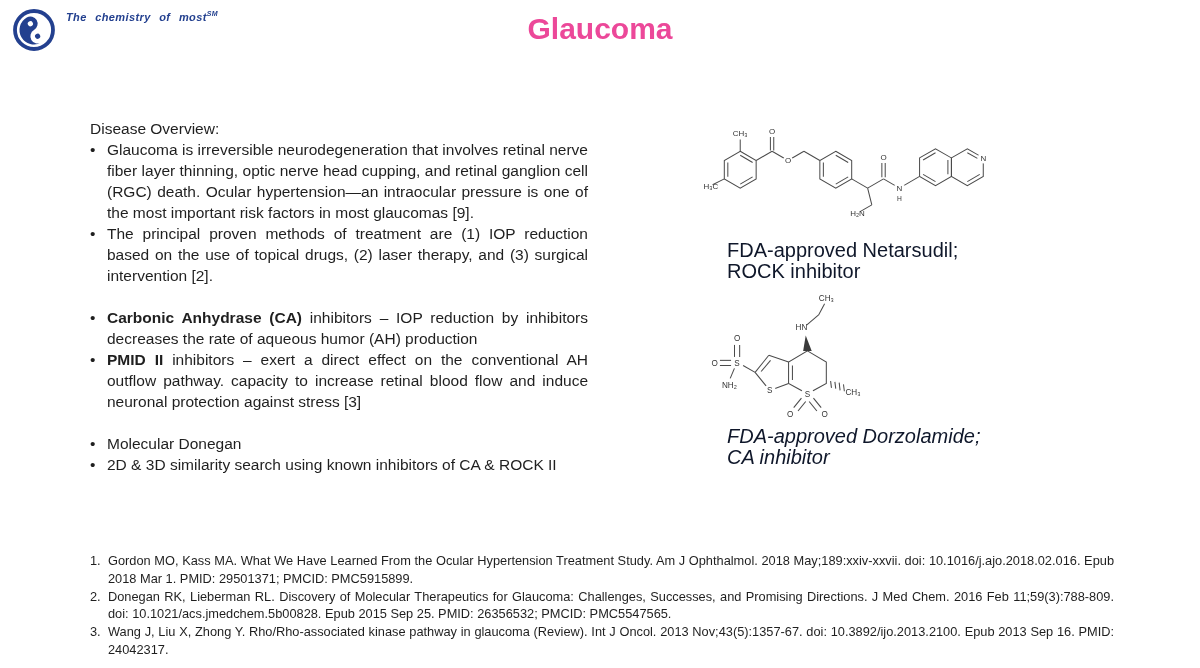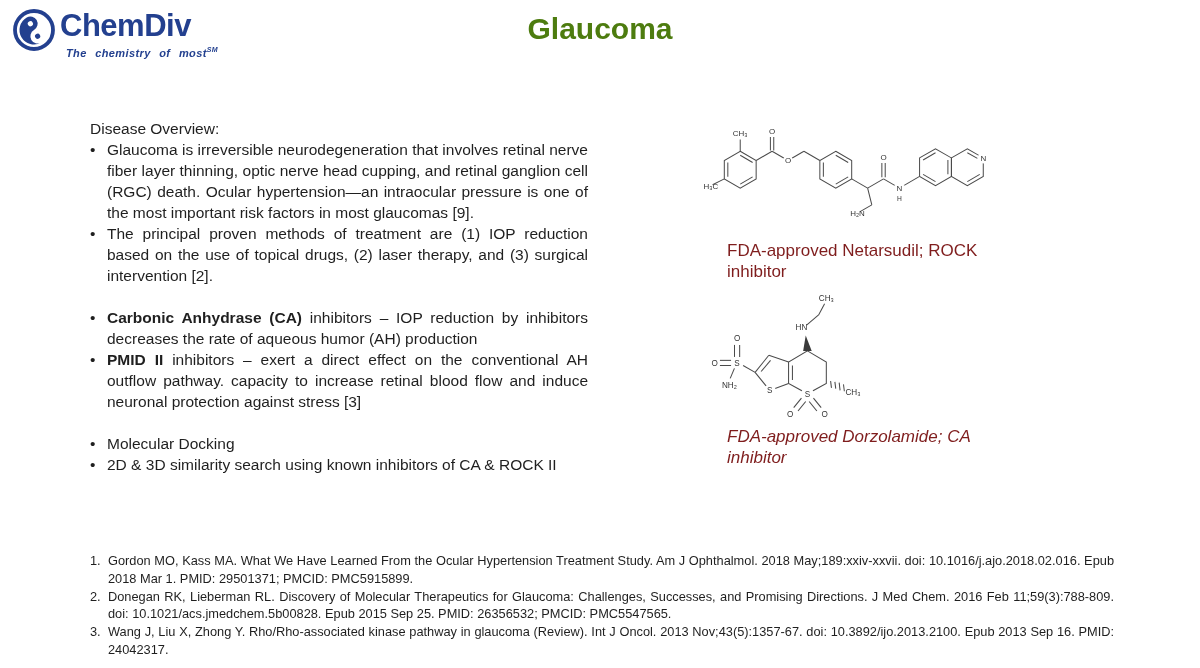--- a/index.html
+++ b/index.html
@@ -11,21 +11,21 @@
   .logo { position:absolute; left:12px; top:8px; display:flex; align-items:flex-start; }
   .logo-icon { width:44px; height:44px; flex:0 0 auto; }
   .logo-textwrap { margin-left:4px; }
   .brand { font-size:31px; font-weight:800; color:#23408f; letter-spacing:-0.5px; line-height:36px; }
   .tagline { font-size:11px; font-style:italic; font-weight:700; color:#23408f;
     letter-spacing:0.4px; word-spacing:5px; padding-left:6px; line-height:11px; }
   .tagline sup { font-size:7px; }
 
   
   .page-title { position:absolute; left:0; right:0; top:12px; text-align:center;
-    font-size:30px; font-weight:700; color:#4d7c0f; }
+    font-size:30px; font-weight:700; color:#ec4899; }
 
   
   .left-col { position:absolute; left:90px; top:94px; width:498px; font-size:15.5px; line-height:21px; }
   .sec-heading { font-weight:400;margin-top:24px; }
   ul.bullets { list-style:none; }
   li.bullet { display:flex; }
   .marker { flex:0 0 17px; }
   .btext { flex:1; text-align:justify; }
   .btext-left { flex:1; text-align:left; }
   .gap { height:21px; }
@@ -35,21 +35,21 @@
   .right-col { position:absolute; left:700px; top:116px; width:305px; }
   .mol { display:block; }
   .mol-1 { width:295px; height:109px; }
   .mol-2 { width:172px; height:133px; margin-left:6px; margin-top:8px; }
   .mol line, .mol path, .mol polyline { stroke:#4a4a4a; stroke-width:1.2; fill:none; }
   .mol polygon { fill:#3a3a3a; stroke:none; }
   .mol text { fill:#333; font-size:9.5px; font-family:"Liberation Sans",sans-serif;
     text-anchor:middle; stroke:none; }
   .mol .small { font-size:8px; }
   .mol circle.mask { fill:#fff; stroke:none; }
-  .caption { font-size:17px; line-height:21px; color:#7f1d1d; width:258px; margin-left:27px; }
+  .caption { font-size:20px; line-height:21px; color:#0f172a; width:258px; margin-left:27px; }
   .caption-1 { margin-top:15px; }
   .caption-2 { margin-top:3px;font-style:italic; }
 
   
   .refs { position:absolute; left:90px; top:552px; width:1024px; font-size:12.8px; line-height:17.8px; }
   ol.ref-list { list-style:none; }
   li.ref { display:flex; }
   .ref-num { flex:0 0 18px; }
   .ref-text { flex:1; text-align:justify; }
 </style>
@@ -61,21 +61,20 @@
   <div class="logo">
     <svg class="logo-icon" viewBox="0 0 44 44">
       <circle cx="22" cy="22" r="19" fill="#ffffff" stroke="#23408f" stroke-width="3.8"></circle>
       <g transform="rotate(-30 22 22)">
         <path d="M22 7.5 a14.5 14.5 0 0 0 0 29 a7.25 7.25 0 0 1 0 -14.5 a7.25 7.25 0 0 0 0 -14.5 z" fill="#23408f"></path>
         <circle cx="22" cy="14.75" r="2.6" fill="#ffffff"></circle>
         <circle cx="22" cy="29.25" r="2.6" fill="#23408f"></circle>
       </g>
     </svg>
     <div class="logo-textwrap">
-      <div class="brand">ChemDiv</div>
       <div class="tagline"><span>The chemistry of most</span><sup>SM</sup></div>
     </div>
   </div>
 
   <div class="page-title">Glaucoma</div>
 
   <div class="left-col">
 
     <div class="sec-heading">Disease Overview:</div>
     <ul class="bullets">
@@ -100,21 +99,21 @@
         <span class="marker">•</span>
         <span class="btext"><b class="lead">PMID II</b><span> inhibitors – exert a direct effect on the conventional AH outflow pathway. capacity to increase retinal blood flow and induce neuronal protection against stress [3]</span></span>
       </li>
     </ul>
 
     <div class="gap"></div>
 
     <ul class="bullets">
       <li class="bullet">
         <span class="marker">•</span>
-        <span class="btext-left">Molecular Docking</span>
+        <span class="btext-left">Molecular Donegan</span>
       </li>
       <li class="bullet">
         <span class="marker">•</span>
         <span class="btext-left">2D &amp; 3D similarity search using known inhibitors of CA &amp; ROCK II</span>
       </li>
     </ul>
   </div>
 
   <div class="right-col">
 

